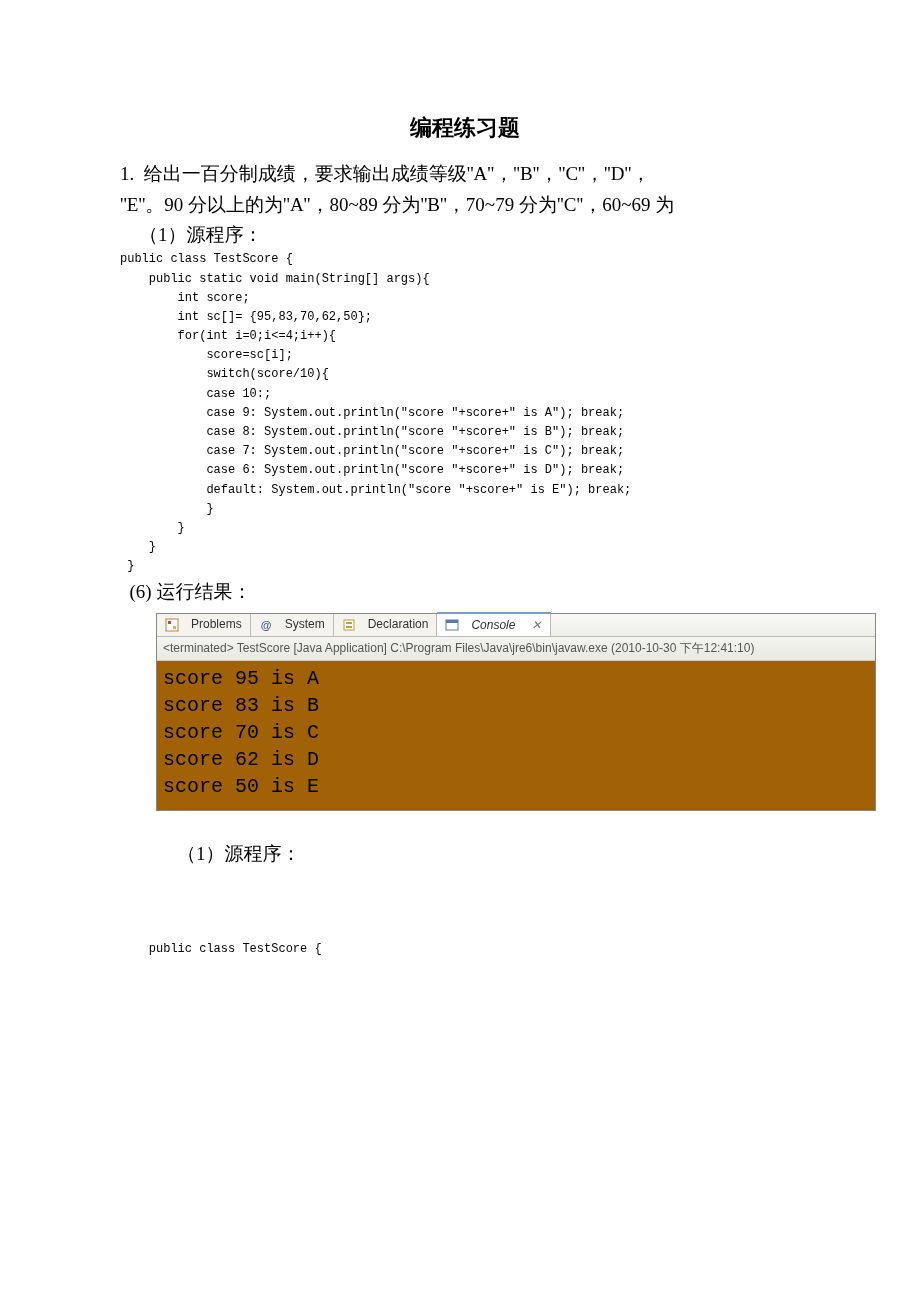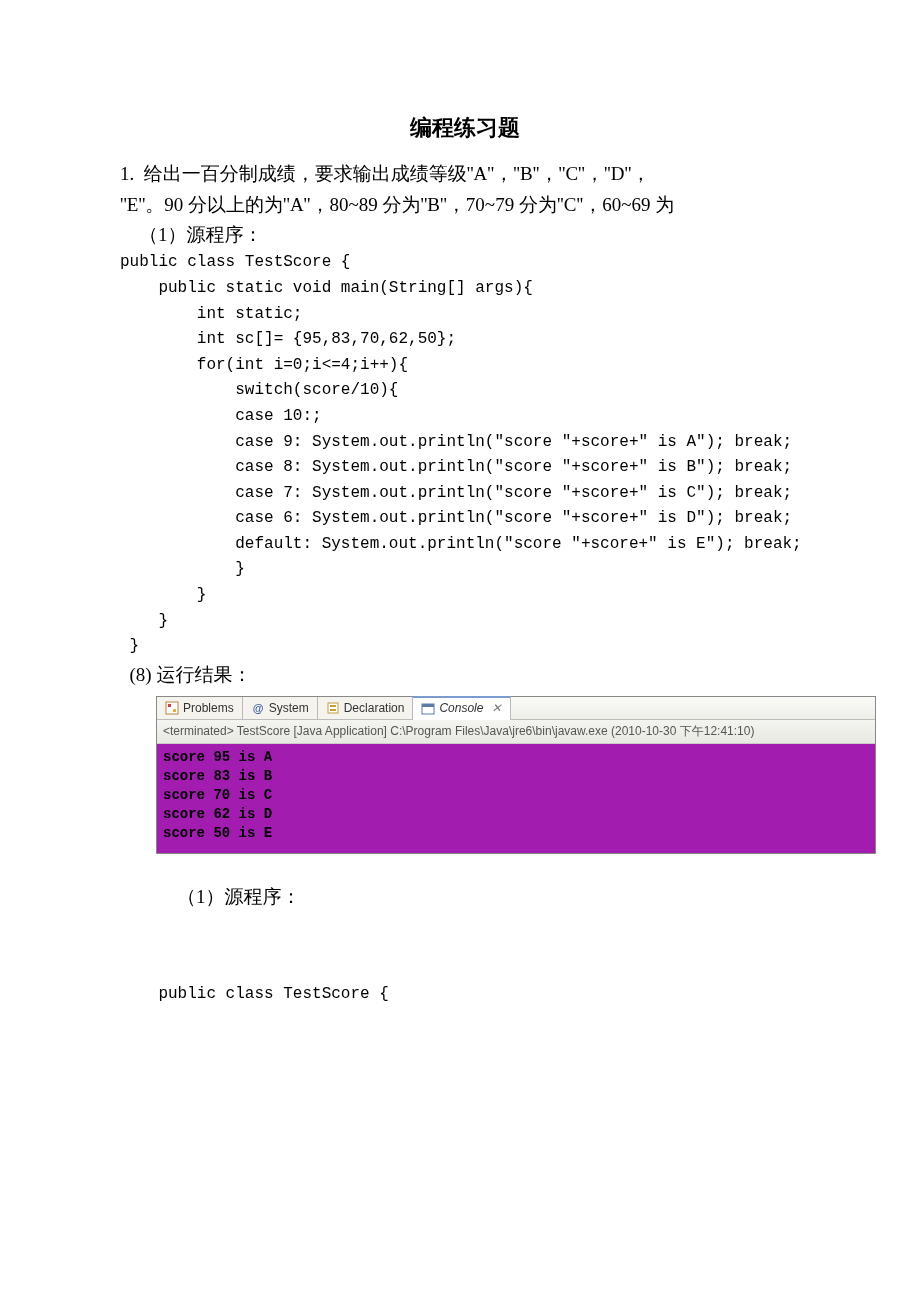--- a/index.html
+++ b/index.html
@@ -21,21 +21,21 @@
   .title {
     text-align: center;
     font-family: "SimHei", "黑体", sans-serif;
     font-weight: bold;
     font-size: 22px;
     margin-bottom: 14px;
   }
   .code-line {
     font-family: Consolas, "Courier New", monospace;
     white-space: pre;
-    font-size: 16px;
+    font-size: 12px;
   }
   .para {
     white-space: pre-wrap;
   }
   .screenshot {
     margin: 6px 0 0 36px;
     border: 1px solid #888;
     width: 720px;
     font-family: "Courier New", monospace;
     font-size: 13px;
@@ -45,21 +45,21 @@
     display: flex;
     align-items: center;
     height: 22px;
     background: linear-gradient(#f9f9f7, #eeeee9);
     border-bottom: 1px solid #bbb;
     position: relative;
   }
   .tab {
     display: flex;
     align-items: center;
-    gap: 4px;
+    gap: 12px;
     padding: 0 8px;
     height: 22px;
     border-right: 1px solid #bbb;
     font-family: Tahoma, Arial, sans-serif;
     font-size: 12px;
     color: #333;
     background: #f4f3ee;
   }
   .tab.active {
     background: #ffffff;
@@ -83,28 +83,27 @@
     font-family: Tahoma, Arial, sans-serif;
     font-size: 12px;
     color: #555;
     background: linear-gradient(#f4f4f0, #e9e9e3);
     border-bottom: 1px solid #ccc;
     padding: 2px 6px;
     white-space: nowrap;
     overflow: hidden;
   }
   .console-out {
-    background: #a21caf;
+    background: #a16207;
     padding: 4px 6px 10px 6px;
     font-family: "Courier New", monospace;
-    font-size: 14px;
+    font-size: 20px;
     line-height: 1.35;
     color: #000;
     white-space: pre;
-    font-weight: bold;
   }
   .gap {
     height: 28px;
   }
   .gap2 {
     height: 70px;
   }
 </style>
 </head>
 <body>
@@ -112,36 +111,37 @@
 <div class="page">
 
   <div class="title">编程练习题</div>
 
   <div class="para">1.  给出一百分制成绩，要求输出成绩等级''A''，''B''，''C''，''D''，</div>
   <div class="para">''E''。90 分以上的为''A''，80~89 分为''B''，70~79 分为''C''，60~69 为</div>
   <div class="para" style="text-indent: 1em;">（1）源程序：</div>
 
   <div class="code-line">public class TestScore {</div>
   <div class="code-line">    public static void main(String[] args){</div>
-  <div class="code-line">        int static;</div>
+  <div class="code-line">        int score;</div>
   <div class="code-line">        int sc[]= {95,83,70,62,50};</div>
   <div class="code-line">        for(int i=0;i&lt;=4;i++){</div>
+  <div class="code-line">            score=sc[i];</div>
   <div class="code-line">            switch(score/10){</div>
   <div class="code-line">            case 10:;</div>
   <div class="code-line">            case 9: System.out.println("score "+score+" is A"); break;</div>
   <div class="code-line">            case 8: System.out.println("score "+score+" is B"); break;</div>
   <div class="code-line">            case 7: System.out.println("score "+score+" is C"); break;</div>
   <div class="code-line">            case 6: System.out.println("score "+score+" is D"); break;</div>
   <div class="code-line">            default: System.out.println("score "+score+" is E"); break;</div>
   <div class="code-line">            }</div>
   <div class="code-line">        }</div>
   <div class="code-line">    }</div>
   <div class="code-line"> }</div>
 
-  <div class="para">  (8) 运行结果：</div>
+  <div class="para">  (6) 运行结果：</div>
 
   <div class="screenshot">
     <div class="tabbar">
       <div class="tab">
         <span class="icon">
           <svg width="14" height="14" viewBox="0 0 14 14">
               <rect x="1" y="1" width="12" height="12" fill="#fff" stroke="#c08040"></rect>
               <rect x="3" y="3" width="3" height="3" fill="#d04040"></rect>
               <rect x="8" y="8" width="3" height="3" fill="#e0b040"></rect>
             </svg>

